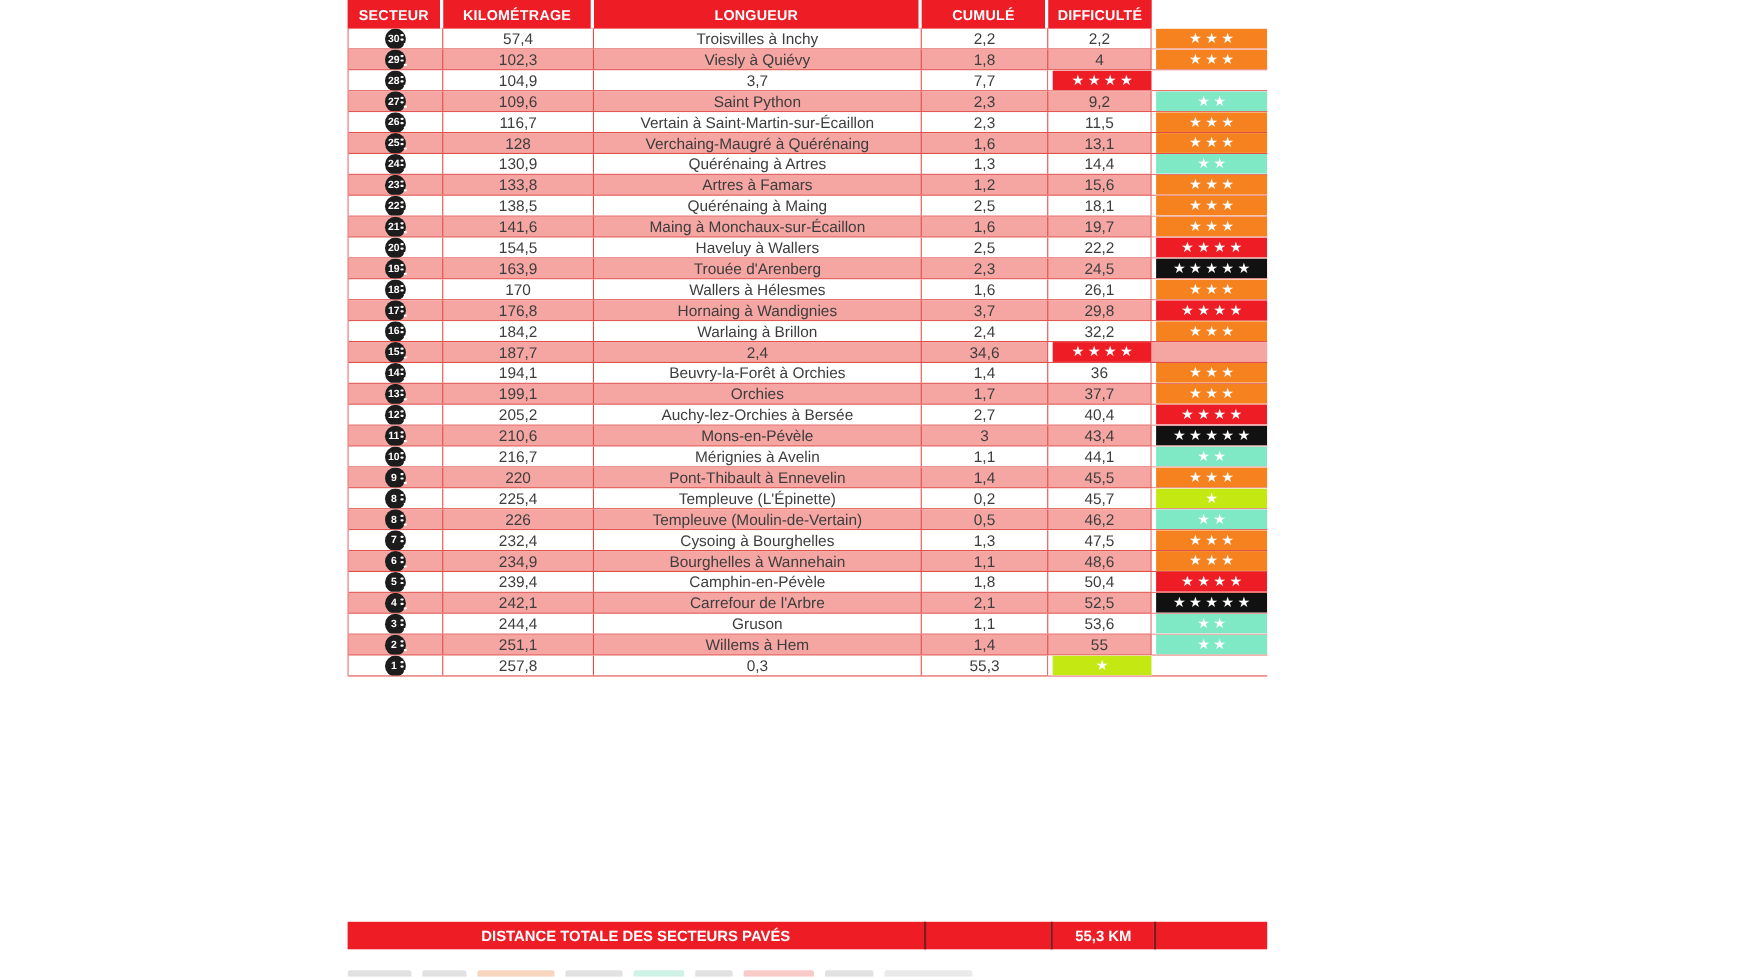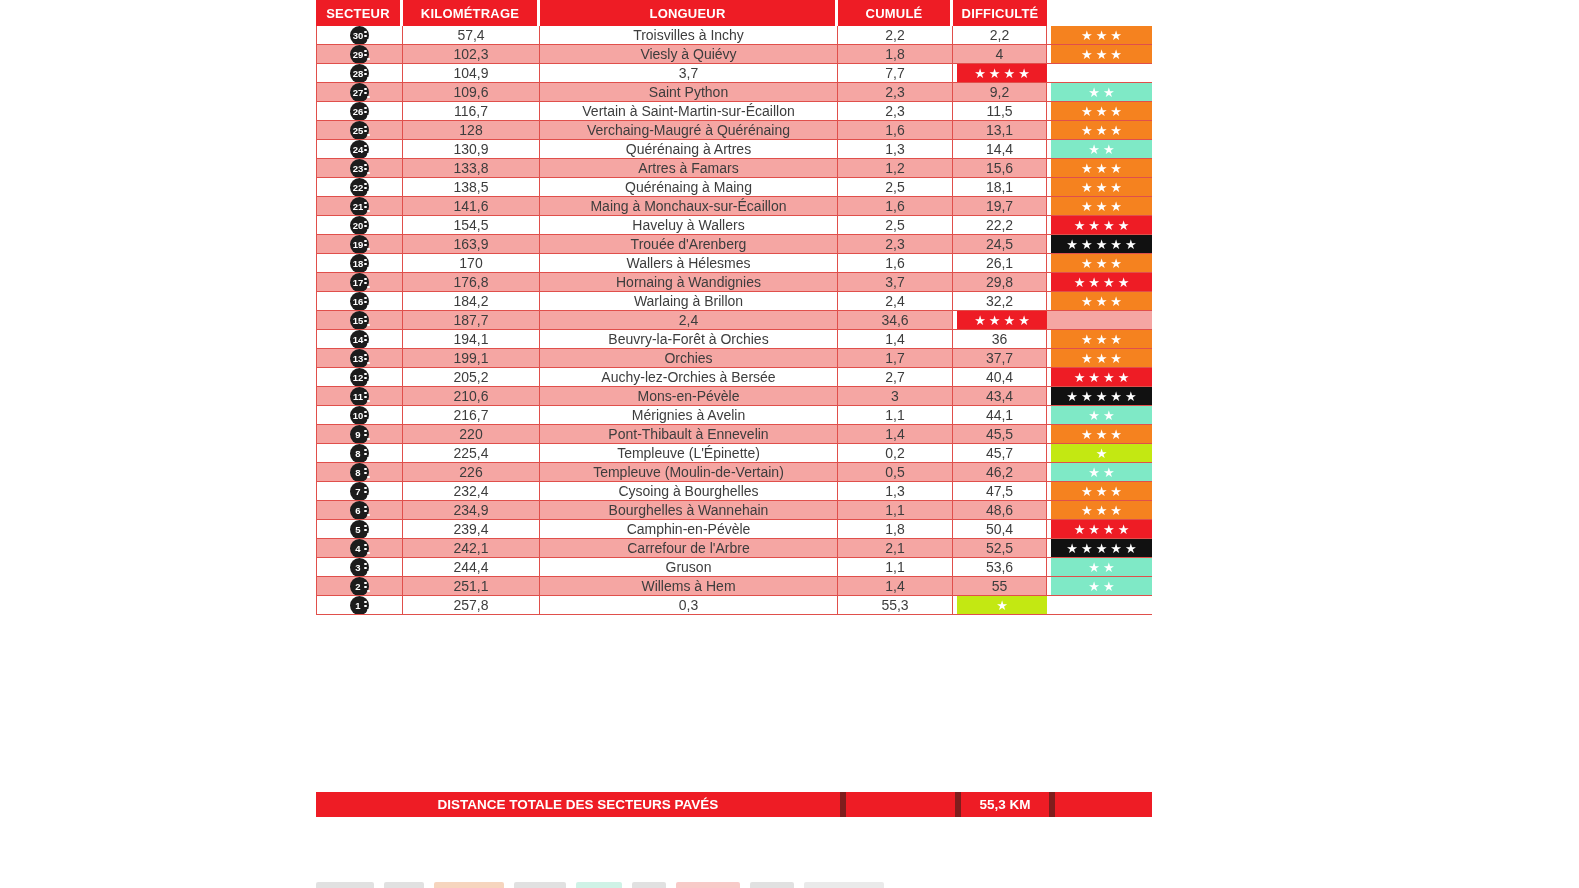--- a/index.html
+++ b/index.html
@@ -39,26 +39,26 @@
     position:relative;width:19px;height:19px;border-radius:50%;background:#1c1c1c;
     color:#ffffff;font-size:9.5px;font-weight:bold;display:flex;align-items:center;
     justify-content:center;padding-right:3px;box-sizing:border-box;
   }
   .badge-dots{
     position:absolute;right:2.5px;top:5.5px;width:2.2px;height:2.2px;border-radius:50%;
     background:#ffffff;box-shadow:0 4px 0 #ffffff, 3px 8px 0 #ffffff;
   }
   
   .footer{
-    position:absolute;left:0;top:792px;width:892px;height:25px;
+    position:absolute;left:0;top:838px;width:892px;height:25px;
     display:grid;grid-template-columns:524px 115px 94px 103px;
   }
   .fcell{
     background:#ee1c25;color:#ffffff;font-weight:bold;font-size:13.5px;
-    display:flex;align-items:center;justify-content:center;border-left:6px solid #7f1d1d;
+    display:flex;align-items:center;justify-content:center;border-left:2px solid #7f1d1d;
     box-sizing:border-box;white-space:nowrap;
   }
   .fcell:first-child{border-left:none;}
   
   .legend-strip{
     position:absolute;left:0;top:878px;width:640px;height:10px;overflow:hidden;
     display:flex;align-items:flex-start;gap:10px;opacity:.55;
   }
   .legend-frag{height:14px;border-radius:2px;margin-top:4px;flex:0 0 auto;}
 </style>

